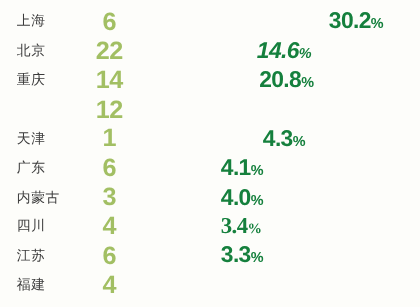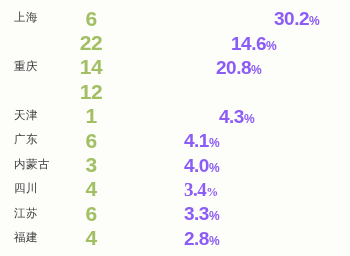--- a/index.html
+++ b/index.html
@@ -61,21 +61,21 @@
   }
   .bar-fill {
     height: 100%;
     background: #9ecb62;
     border-radius: 0;
   }
   .pct-value {
     position: absolute;
     font-size: 19px;
     font-weight: bold;
-    color: #8b5cf6;
+    color: #15803d;
     line-height: 1;
     letter-spacing: -0.5px;
     white-space: nowrap;
     top: 50%;
     transform: translateY(-50%);
   }
   .pct-value .pct-sign {
     font-size: 12px;
     font-weight: bold;
     letter-spacing: 0;
@@ -87,23 +87,24 @@
 <div id="chart-root">
 
   <div class="chart-row">
     <span class="cat-label">上海</span>
     <span class="count-value">6</span>
     <span class="bar-track" style="width: 146px;"><span class="bar-fill"></span></span>
     <span class="pct-value" style="left: 274px;"><span>30.2</span><span class="pct-sign">%</span></span>
   </div>
 
   <div class="chart-row">
+    <span class="cat-label">北京</span>
     <span class="count-value">22</span>
     <span class="bar-track" style="width: 94px;"><span class="bar-fill"></span></span>
-    <span class="pct-value" style="left: 231px;"><span>14.6</span><span class="pct-sign">%</span></span>
+    <span class="pct-value" style="left: 214px; font-style: italic;"><span>14.6</span><span class="pct-sign">%</span></span>
   </div>
 
   <div class="chart-row">
     <span class="cat-label">重庆</span>
     <span class="count-value">14</span>
     <span class="bar-track" style="width: 88px;"><span class="bar-fill"></span></span>
     <span class="pct-value" style="left: 216px;"><span>20.8</span><span class="pct-sign">%</span></span>
   </div>
 
   <div class="chart-row">
@@ -143,16 +144,15 @@
     <span class="cat-label">江苏</span>
     <span class="count-value">6</span>
     <span class="bar-track" style="width: 56px;"><span class="bar-fill"></span></span>
     <span class="pct-value" style="left: 184px; text-align: right;"><span>3.3</span><span class="pct-sign">%</span></span>
   </div>
 
   <div class="chart-row">
     <span class="cat-label">福建</span>
     <span class="count-value">4</span>
     <span class="bar-track" style="width: 56px;"><span class="bar-fill"></span></span>
-    <span class="pct-value" style="left: 184px;"><span>2.8</span><span class="pct-sign">%</span></span>
   </div>
 
 </div>
 
 </body></html>

